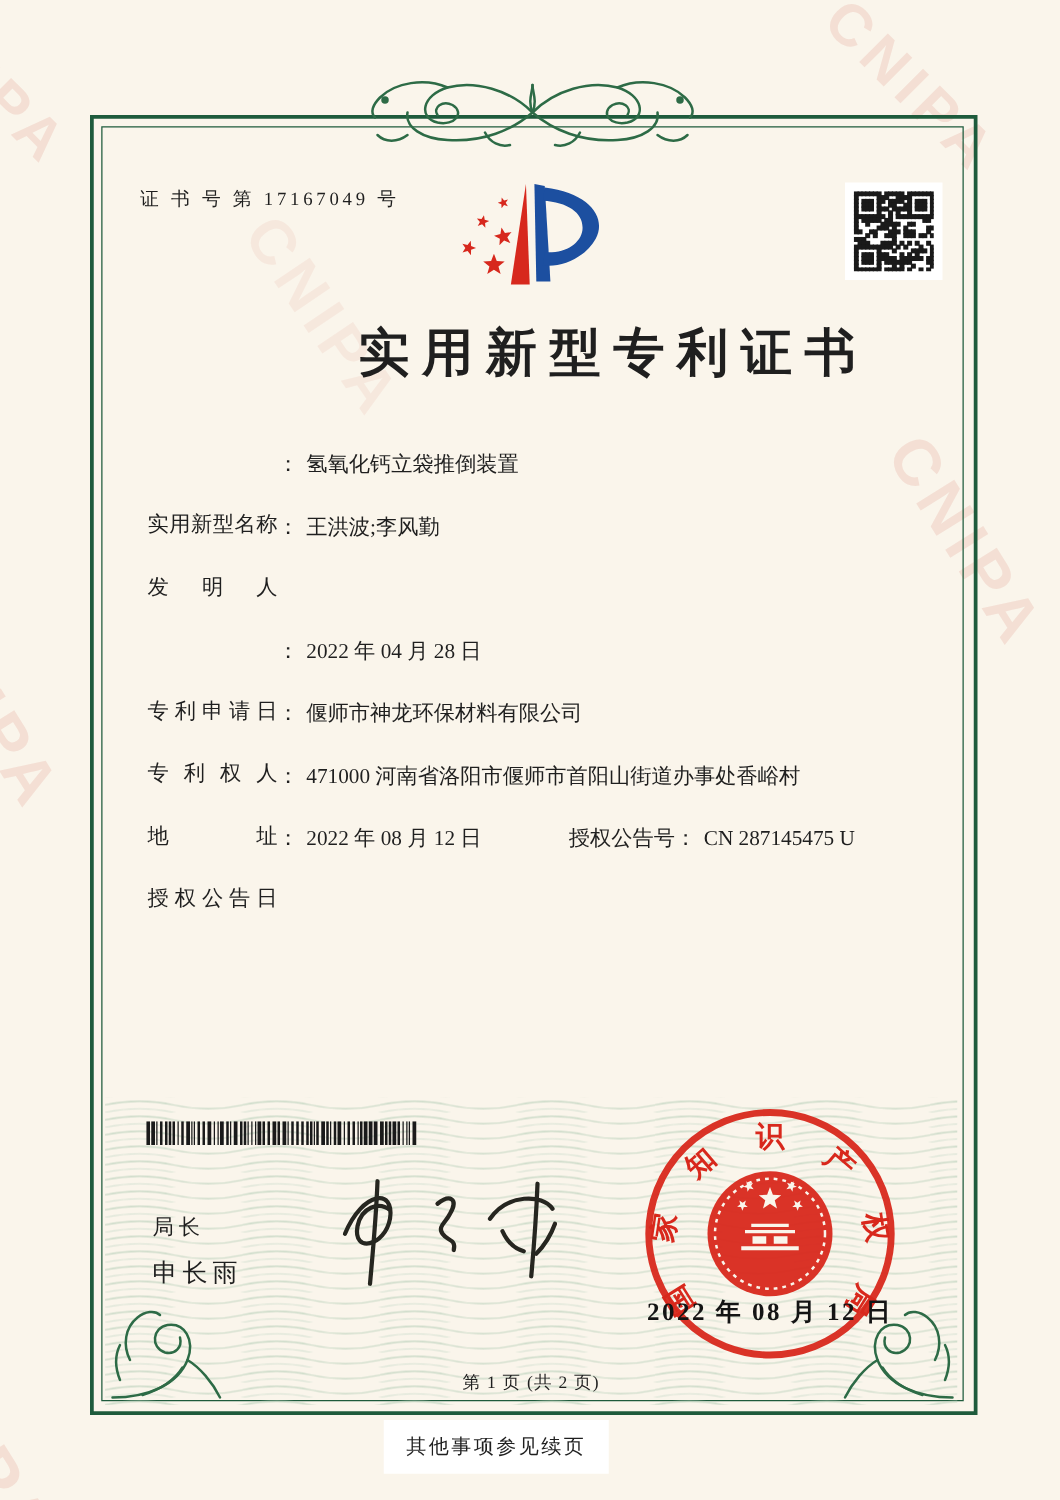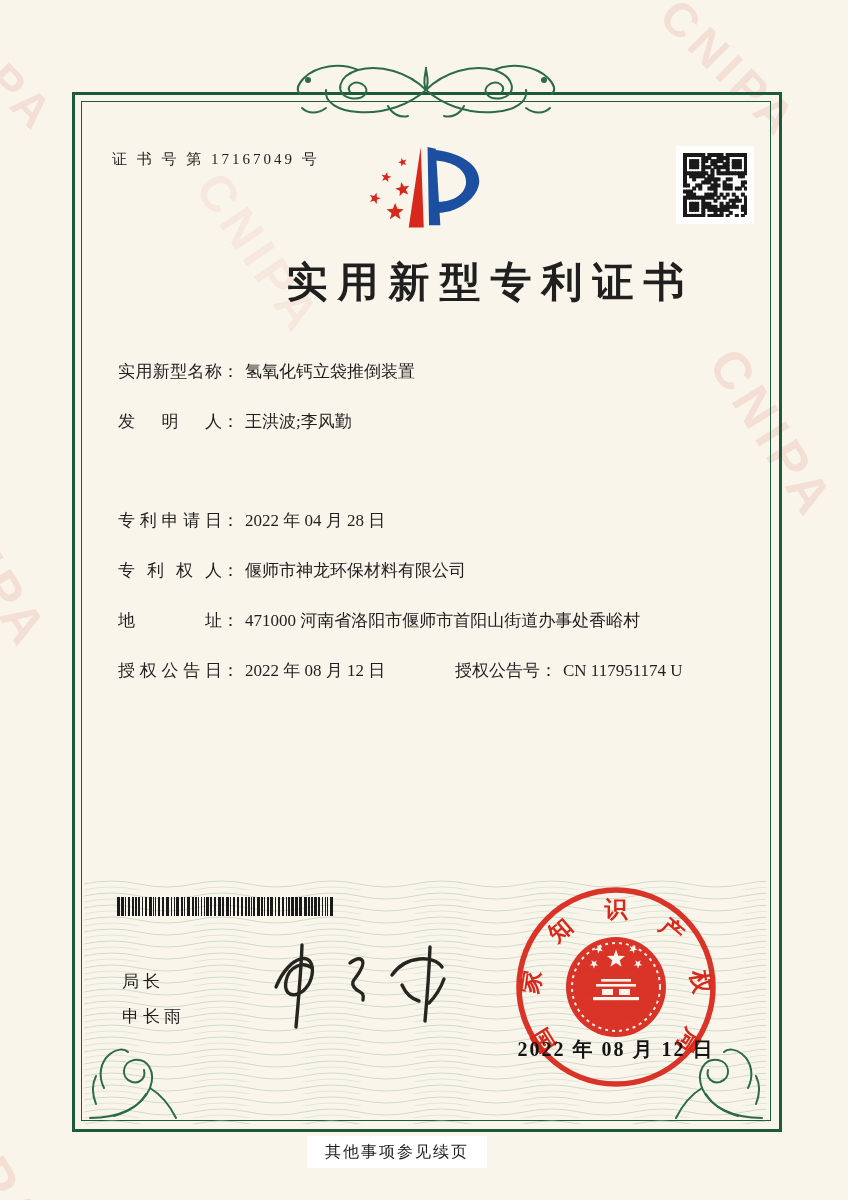--- a/index.html
+++ b/index.html
@@ -26,35 +26,35 @@
   .ornament{z-index:3;}
   
   .cert-no{left:112px; top:150px; font-size:15px; letter-spacing:3px; z-index:4;}
   .logo{left:356px; top:144px; width:128px; height:102px; z-index:4;}
   .qr-box{left:676px; top:146px; width:78px; height:78px; background:#ffffff; z-index:4;}
   .qr-box svg{position:absolute; left:7px; top:7px;}
   .title{left:72px; top:255px; width:837px; text-align:center;
     font-size:41px; font-weight:bold; letter-spacing:10px; z-index:4;}
   
   .frow{left:118px; font-size:17px; z-index:4; white-space:nowrap;}
-  .flabel{display:inline-block; width:104px; text-align:justify; text-align-last:justify; vertical-align:top;}
+  .flabel{display:inline-block; width:104px; text-align:justify; text-align-last:justify; vertical-align:top;margin-top:48px;}
   .fvalue{margin-left:6px;}
   .grant2{position:absolute; left:337px; top:0; white-space:nowrap;}
   
   .bodytext{left:118px; top:701px; width:616px; font-size:17px;
     line-height:24.5px; text-align:justify; z-index:4;}
   .bodytext p{margin:0; text-indent:2em;}
   
   .barcode{left:117px; top:897px; z-index:4;}
   .director-title{left:122px; top:970px; font-size:17px; letter-spacing:4px; z-index:4;font-family:Liberation Mono, monospace;}
-  .director-name{left:122px; top:1005px; font-size:17px; letter-spacing:4px; z-index:4;}
+  .director-name{left:122px; top:1005px; font-size:20px; letter-spacing:4px; z-index:4;}
   .signature{left:246px; top:933px; z-index:4;}
   .seal{left:500px; top:883px; z-index:4;}
   .page-num{left:300px; top:1097px; width:250px; text-align:center; font-size:14px; letter-spacing:1px; z-index:4;}
-  .note-box{left:307px; top:1136px; width:180px; height:32px; background:#ffffff;
+  .note-box{left:307px; top:1136px; width:180px; height:43px; background:#ffffff;
     z-index:4; display:flex; align-items:center; justify-content:center;
     font-size:16px; letter-spacing:2px;}
 </style>
 </head>
 <body>
 
 <div class="page">
 
   <div class="wm" style="left:-55px; top:-18px; font-size:47px; transform:rotate(45deg);">CNIPA</div>
   <div class="wm" style="left:688px; top:-12px; font-size:47px; transform:rotate(45deg);">CNIPA</div>
@@ -387,21 +387,21 @@
   </div>
   <div class="abs frow" style="top:559px;">
     <span class="flabel">专利权人</span><span>：</span><span class="fvalue">偃师市神龙环保材料有限公司</span>
   </div>
   <div class="abs frow" style="top:609px;">
     <span class="flabel">地址</span><span>：</span><span class="fvalue">471000 河南省洛阳市偃师市首阳山街道办事处香峪村</span>
   </div>
   <div class="abs frow" style="top:659px;">
     <span class="flabel">授权公告日</span><span>：</span><span class="fvalue">2022 年 08 月 12 日</span>
     <span class="grant2">
-      <span>授权公告号</span><span>：</span><span class="fvalue">CN 117951174 U</span>
+      <span>授权公告号</span><span>：</span><span class="fvalue">CN 287145475 U</span>
     </span>
   </div>
 
 
   <svg class="abs barcode" width="222" height="19">
     <g id="barcode-bars" fill="#1a1a1a">
         <rect x="0" y="0" width="3" height="19"></rect>
         <rect x="4" y="0" width="3" height="19"></rect>
         <rect x="8" y="0" width="1" height="19"></rect>
         <rect x="11" y="0" width="2" height="19"></rect>
@@ -506,17 +506,18 @@
         <text x="38.9" y="100.2" text-anchor="middle" font-size="23" font-weight="bold" fill="#d8281c" font-family="Liberation Serif, DejaVu Serif, serif" transform="rotate(-81.3 38.9 100.2)">家</text>
         <text x="65.2" y="52.8" text-anchor="middle" font-size="23" font-weight="bold" fill="#d8281c" font-family="Liberation Serif, DejaVu Serif, serif" transform="rotate(-40.7 65.2 52.8)">知</text>
         <text x="116.0" y="34.0" text-anchor="middle" font-size="23" font-weight="bold" fill="#d8281c" font-family="Liberation Serif, DejaVu Serif, serif" transform="rotate(0.0 116.0 34.0)">识</text>
         <text x="166.8" y="52.8" text-anchor="middle" font-size="23" font-weight="bold" fill="#d8281c" font-family="Liberation Serif, DejaVu Serif, serif" transform="rotate(40.7 166.8 52.8)">产</text>
         <text x="193.1" y="100.2" text-anchor="middle" font-size="23" font-weight="bold" fill="#d8281c" font-family="Liberation Serif, DejaVu Serif, serif" transform="rotate(81.3 193.1 100.2)">权</text>
         <text x="182.1" y="153.3" text-anchor="middle" font-size="23" font-weight="bold" fill="#d8281c" font-family="Liberation Serif, DejaVu Serif, serif" transform="rotate(122.0 182.1 153.3)">局</text>
       </g>
     <text x="116" y="173" text-anchor="middle" font-size="20" font-weight="bold" letter-spacing="2" fill="#141414" font-family="Liberation Serif, DejaVu Serif, serif">2022 年 08 月 12 日</text>
   </svg>
 
+  <div class="abs page-num">第 1 页 (共 2 页)</div>
   <div class="abs note-box">
     <span>其他事项参见续页</span>
   </div>
 
 </div>
 
 </body></html>

